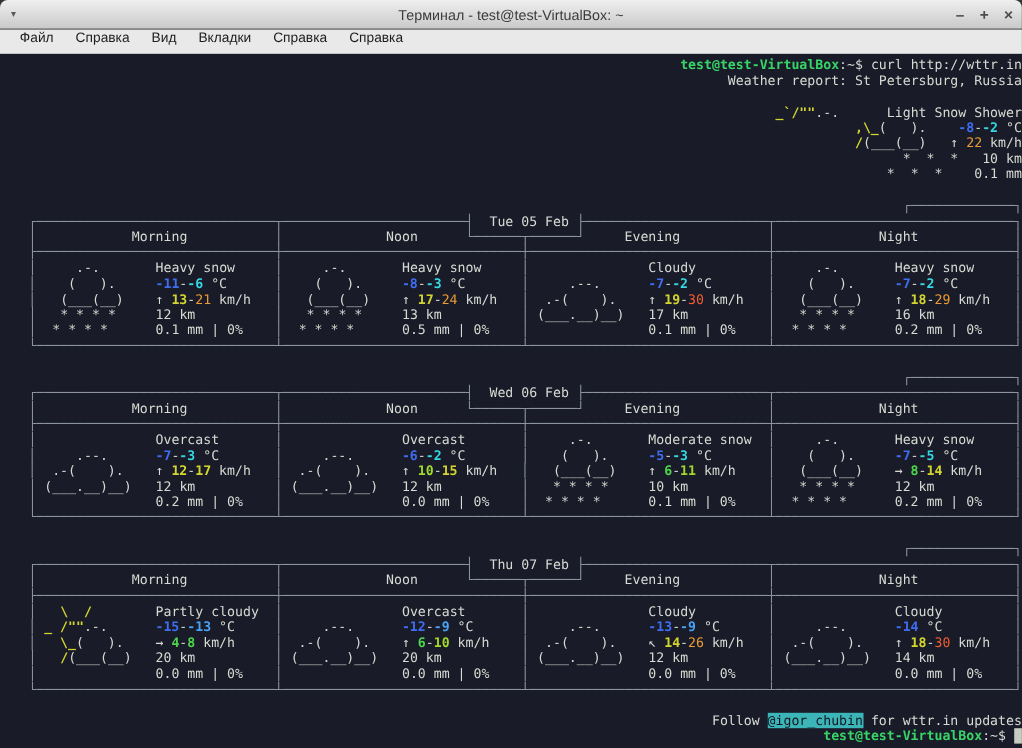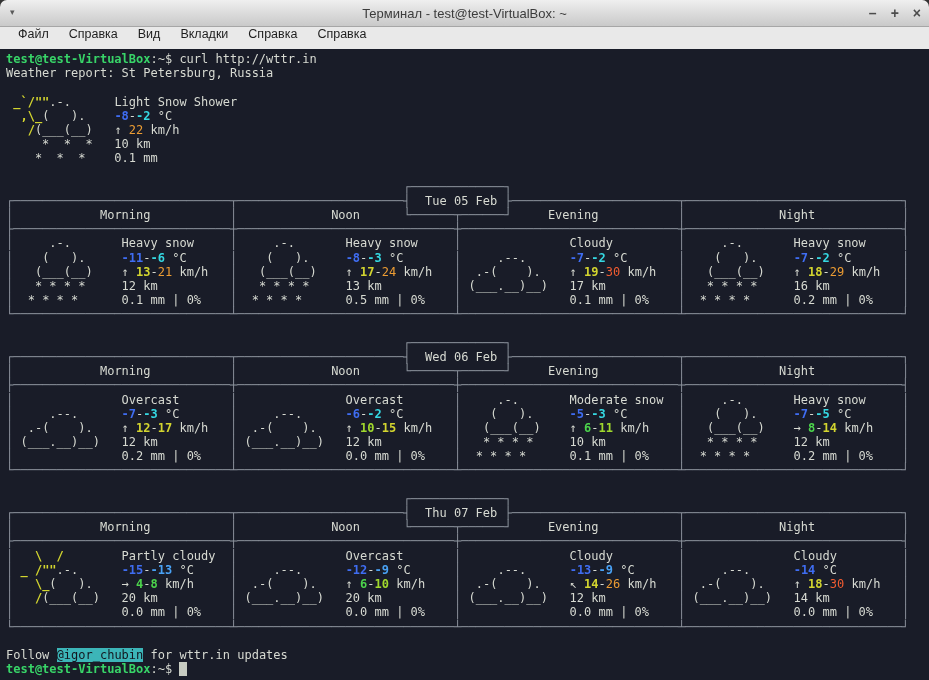--- a/index.html
+++ b/index.html
@@ -4,21 +4,21 @@
 <style>
   html,body{margin:0;padding:0;background:#333;}
   .window{width:929px;height:680px;display:flex;flex-direction:column;overflow:hidden;font-family:"Liberation Sans",sans-serif;}
   .titlebar{height:26px;flex:0 0 26px;background:linear-gradient(#efefef,#c9c9c9);border-bottom:1px solid #a6a6a6;position:relative;display:flex;align-items:center;border-radius:7px 7px 0 0;}
   .win-menu-btn{position:absolute;left:10px;top:8px;color:#5a5a5a;font-size:9px;line-height:9px;cursor:default;}
   .title{flex:1;text-align:center;font-weight:normal;color:#3c3c3c;font-size:13px;}
   .controls{position:absolute;right:8px;top:0;height:26px;display:flex;align-items:center;gap:14px;color:#4c4c4c;font-size:14px;font-weight:bold;}
   .controls span{cursor:default;}
   .menubar{height:22px;flex:0 0 22px;background:#e9e9e9;display:flex;align-items:flex-start;padding-left:8px;}
   .menu-item{padding:0 10px;font-size:12.5px;color:#1e1e1e;cursor:default;}
-  .terminal{flex:1;background:var(--bg,#191c28);padding:3px 0 0 6px;overflow:hidden;}
+  .terminal{flex:1;background:var(--bg,#191c28);padding:3px 0 0 6px;overflow:hidden;text-align:right;}
   pre{margin:0;font-family:"DejaVu Sans Mono",monospace;font-size:12px;color:var(--fg,#d7dad2);}
   .tl{height:14.2px;line-height:14.2px;white-space:pre;}
   .c-g{color:var(--green,#38d468);font-weight:700}
   .c-y{color:var(--yellow,#d3d52f);font-weight:700}
   .c-o{color:var(--orange,#ec9c33);font-weight:400}
   .c-r{color:var(--redorange,#f25c31);font-weight:400}
   .c-gr{color:var(--windgreen,#4cd44c);font-weight:700}
   .c-ch{color:var(--chartreuse,#a0d82d);font-weight:700}
   .c-b1{color:var(--blue,#3f6df2);font-weight:700}
   .c-b2{color:var(--lightblue,#49a2f5);font-weight:700}

